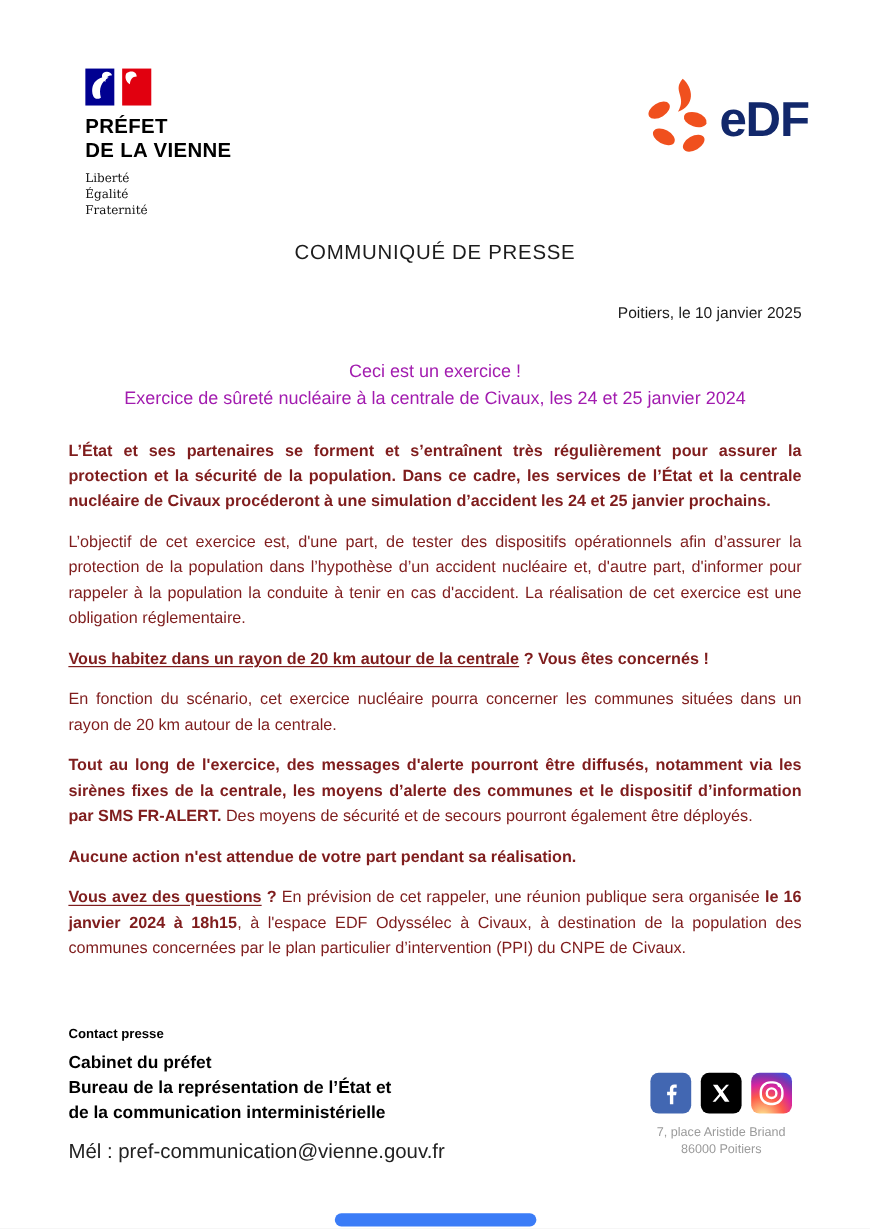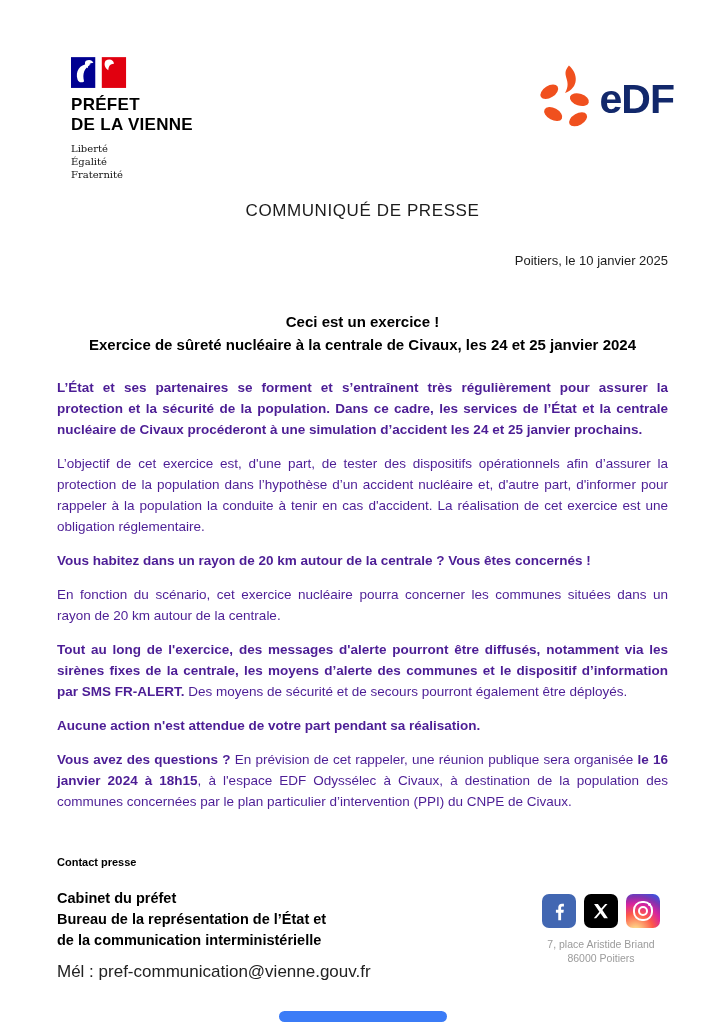--- a/index.html
+++ b/index.html
@@ -18,30 +18,30 @@
   .header{display:flex;justify-content:space-between;align-items:flex-start;height:112px;}
   .gov-logo{padding-left:14px;}
   .gov-name{font-weight:700;font-size:17px;line-height:20px;letter-spacing:.3px;color:#000;}
   .motto{margin-top:7px;font-family:"DejaVu Serif",serif;font-size:10px;line-height:13px;color:#111;}
   .edf-logo{display:flex;align-items:center;margin-top:8px;margin-right:-6px;}
   .edf-text{font-weight:800;font-size:41px;letter-spacing:-1px;color:#12286b;line-height:1;margin-left:2px;}
   
   .doc-title{margin:34px 0 0 0;text-align:center;font-size:17px;font-weight:500;letter-spacing:.6px;color:#1c1c1c;}
   .dateline{margin-top:32px;text-align:right;font-size:13px;color:#1c1c1c;}
   
-  .headline{margin-top:42px;text-align:center;font-weight:700;font-size:15px;line-height:23px;color:#000000;}
+  .headline{margin-top:30px;text-align:center;font-weight:400;font-size:15px;line-height:23px;color:#a21caf;}
   
   .body{margin-top:21px;}
-  .body p{margin:0 0 13px 0;font-size:13.5px;line-height:21px;text-align:justify;color:#4c1d95;}
+  .body p{margin:0 0 13px 0;font-size:13.5px;line-height:21px;text-align:justify;color:#7f1d1d;}
   .body p span.b{font-weight:700;}
-  .body p span.u{text-underline-offset:2px;}
+  .body p span.u{text-decoration:underline;text-underline-offset:2px;}
   
   .footer-left{position:absolute;left:57px;top:856px;}
   .contact-label{font-size:11px;font-weight:700;color:#000;}
-  .contact-lines{margin-top:20px;font-size:14.5px;font-weight:700;line-height:21px;color:#000;}
+  .contact-lines{margin-top:8px;font-size:14.5px;font-weight:700;line-height:21px;color:#000;}
   .email-line{margin-top:11px;font-size:17px;color:#222;}
   .footer-right{position:absolute;right:58px;top:894px;width:132px;text-align:center;}
   .social-row{display:flex;justify-content:center;gap:8px;}
   .social{width:34px;height:34px;border-radius:7px;display:flex;align-items:center;justify-content:center;cursor:pointer;}
   .social.fb{background:#4267b2;}
   .social.x{background:#000;}
   .social.ig{background:radial-gradient(circle at 28% 110%,#fdf497 0%,#fd5949 40%,#d6249f 62%,#8134af 78%,#285aeb 98%);position:relative;}
   .ig-frame{position:absolute;inset:7px;border:2.5px solid #fff;border-radius:9px;}
   .ig-lens{position:absolute;inset:12px;border:2.5px solid #fff;border-radius:50%;}
   .ig-dot{position:absolute;top:9px;right:9px;width:3px;height:3px;border-radius:50%;background:#fff;}

